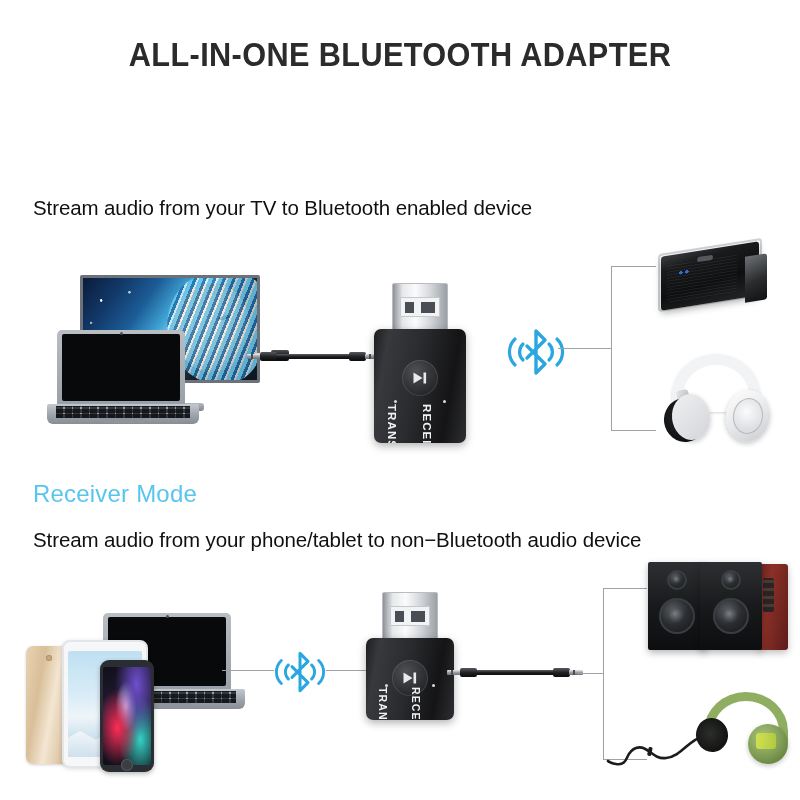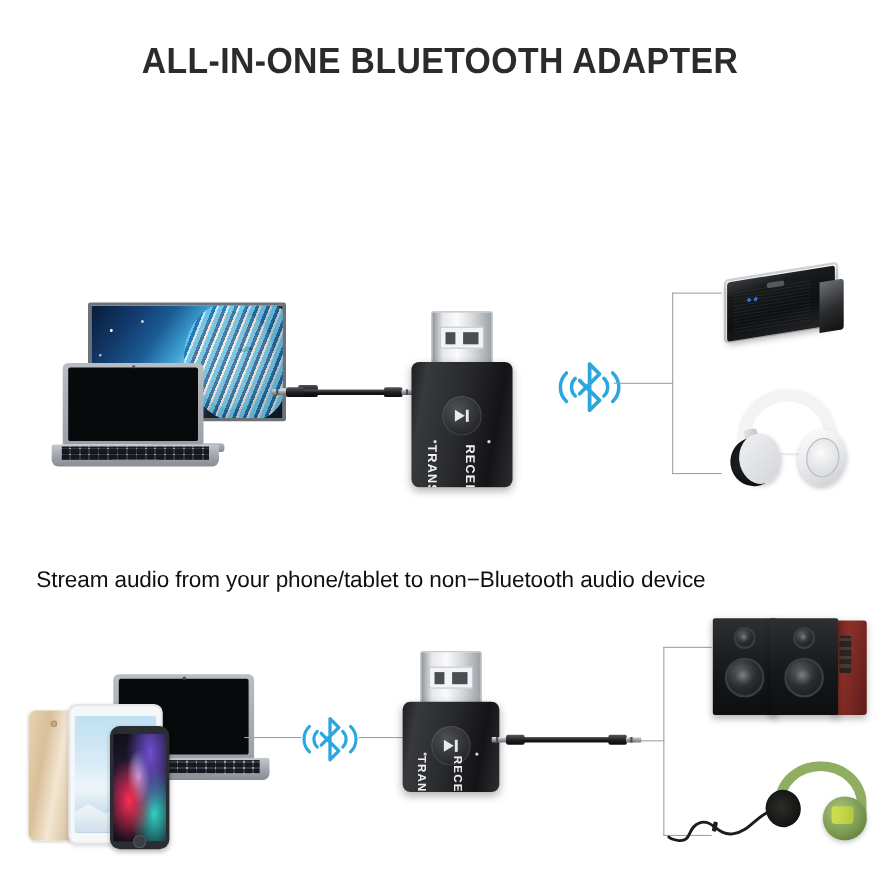--- a/index.html
+++ b/index.html
@@ -48,21 +48,21 @@
     position: absolute;
     left: 33px;
     font-size: 20.5px;
     color: #101010;
     line-height: 27px;
     letter-spacing: -0.1px;
   }
   #tx-heading { top: 160px; }
   #tx-desc    { top: 194px; }
   #rx-heading { top: 480px; }
-  #rx-desc    { top: 514px; }
+  #rx-desc    { top: 526px; }
 
   
   .abs { position: absolute; }
 
   
   .tv { left: 80px; top: 275px; width: 180px; height: 140px; }
   .tv-screen {
     position: absolute; left: 0; top: 0; width: 180px; height: 108px;
     border: 3px solid #6d7279; border-radius: 2px;
     background: linear-gradient(125deg,#0a1c3a 0%, #123a6b 18%, #1c5c96 32%, #3fa3d4 45%, #9fd8ef 55%, #2d4150 62%, #18212c 72%, #0d1622 100%);
@@ -492,20 +492,21 @@
   
   svg { display: block; overflow: visible; }
 </style>
 </head>
 <body>
 
 <div id="page">
 
   <div class="page-title">ALL-IN-ONE BLUETOOTH ADAPTER</div>
 
+  <div class="mode-desc" id="tx-desc">Stream audio from your TV to Bluetooth enabled device</div>
 
   <div class="abs tv">
     <div class="tv-screen">
       <div class="tv-art-stars"></div>
       <div class="tv-art-face">
         <div class="tv-art-eye"></div>
       </div>
       <div class="tv-art-hair"></div>
     </div>
     <div class="tv-neck"></div>
@@ -585,20 +586,21 @@
   </div>
 
   <div class="abs hp-white">
     <div class="band"></div>
     <div class="slider"></div>
     <div class="pad"></div>
     <div class="cup left"></div>
     <div class="cup right"></div>
   </div>
 
+  <div class="mode-heading" id="rx-heading">Receiver Mode</div>
   <div class="mode-desc" id="rx-desc" style="width:640px;">Stream audio from your phone/tablet to non−Bluetooth audio device</div>
 
   <div class="abs" id="rx-laptop">
     <div class="laptop-lid">
       <div class="laptop-cam"></div>
       <div class="laptop-screen"></div>
     </div>
     <div class="laptop-base">
       <div class="laptop-keys"></div>
       <div class="laptop-pad"></div>

